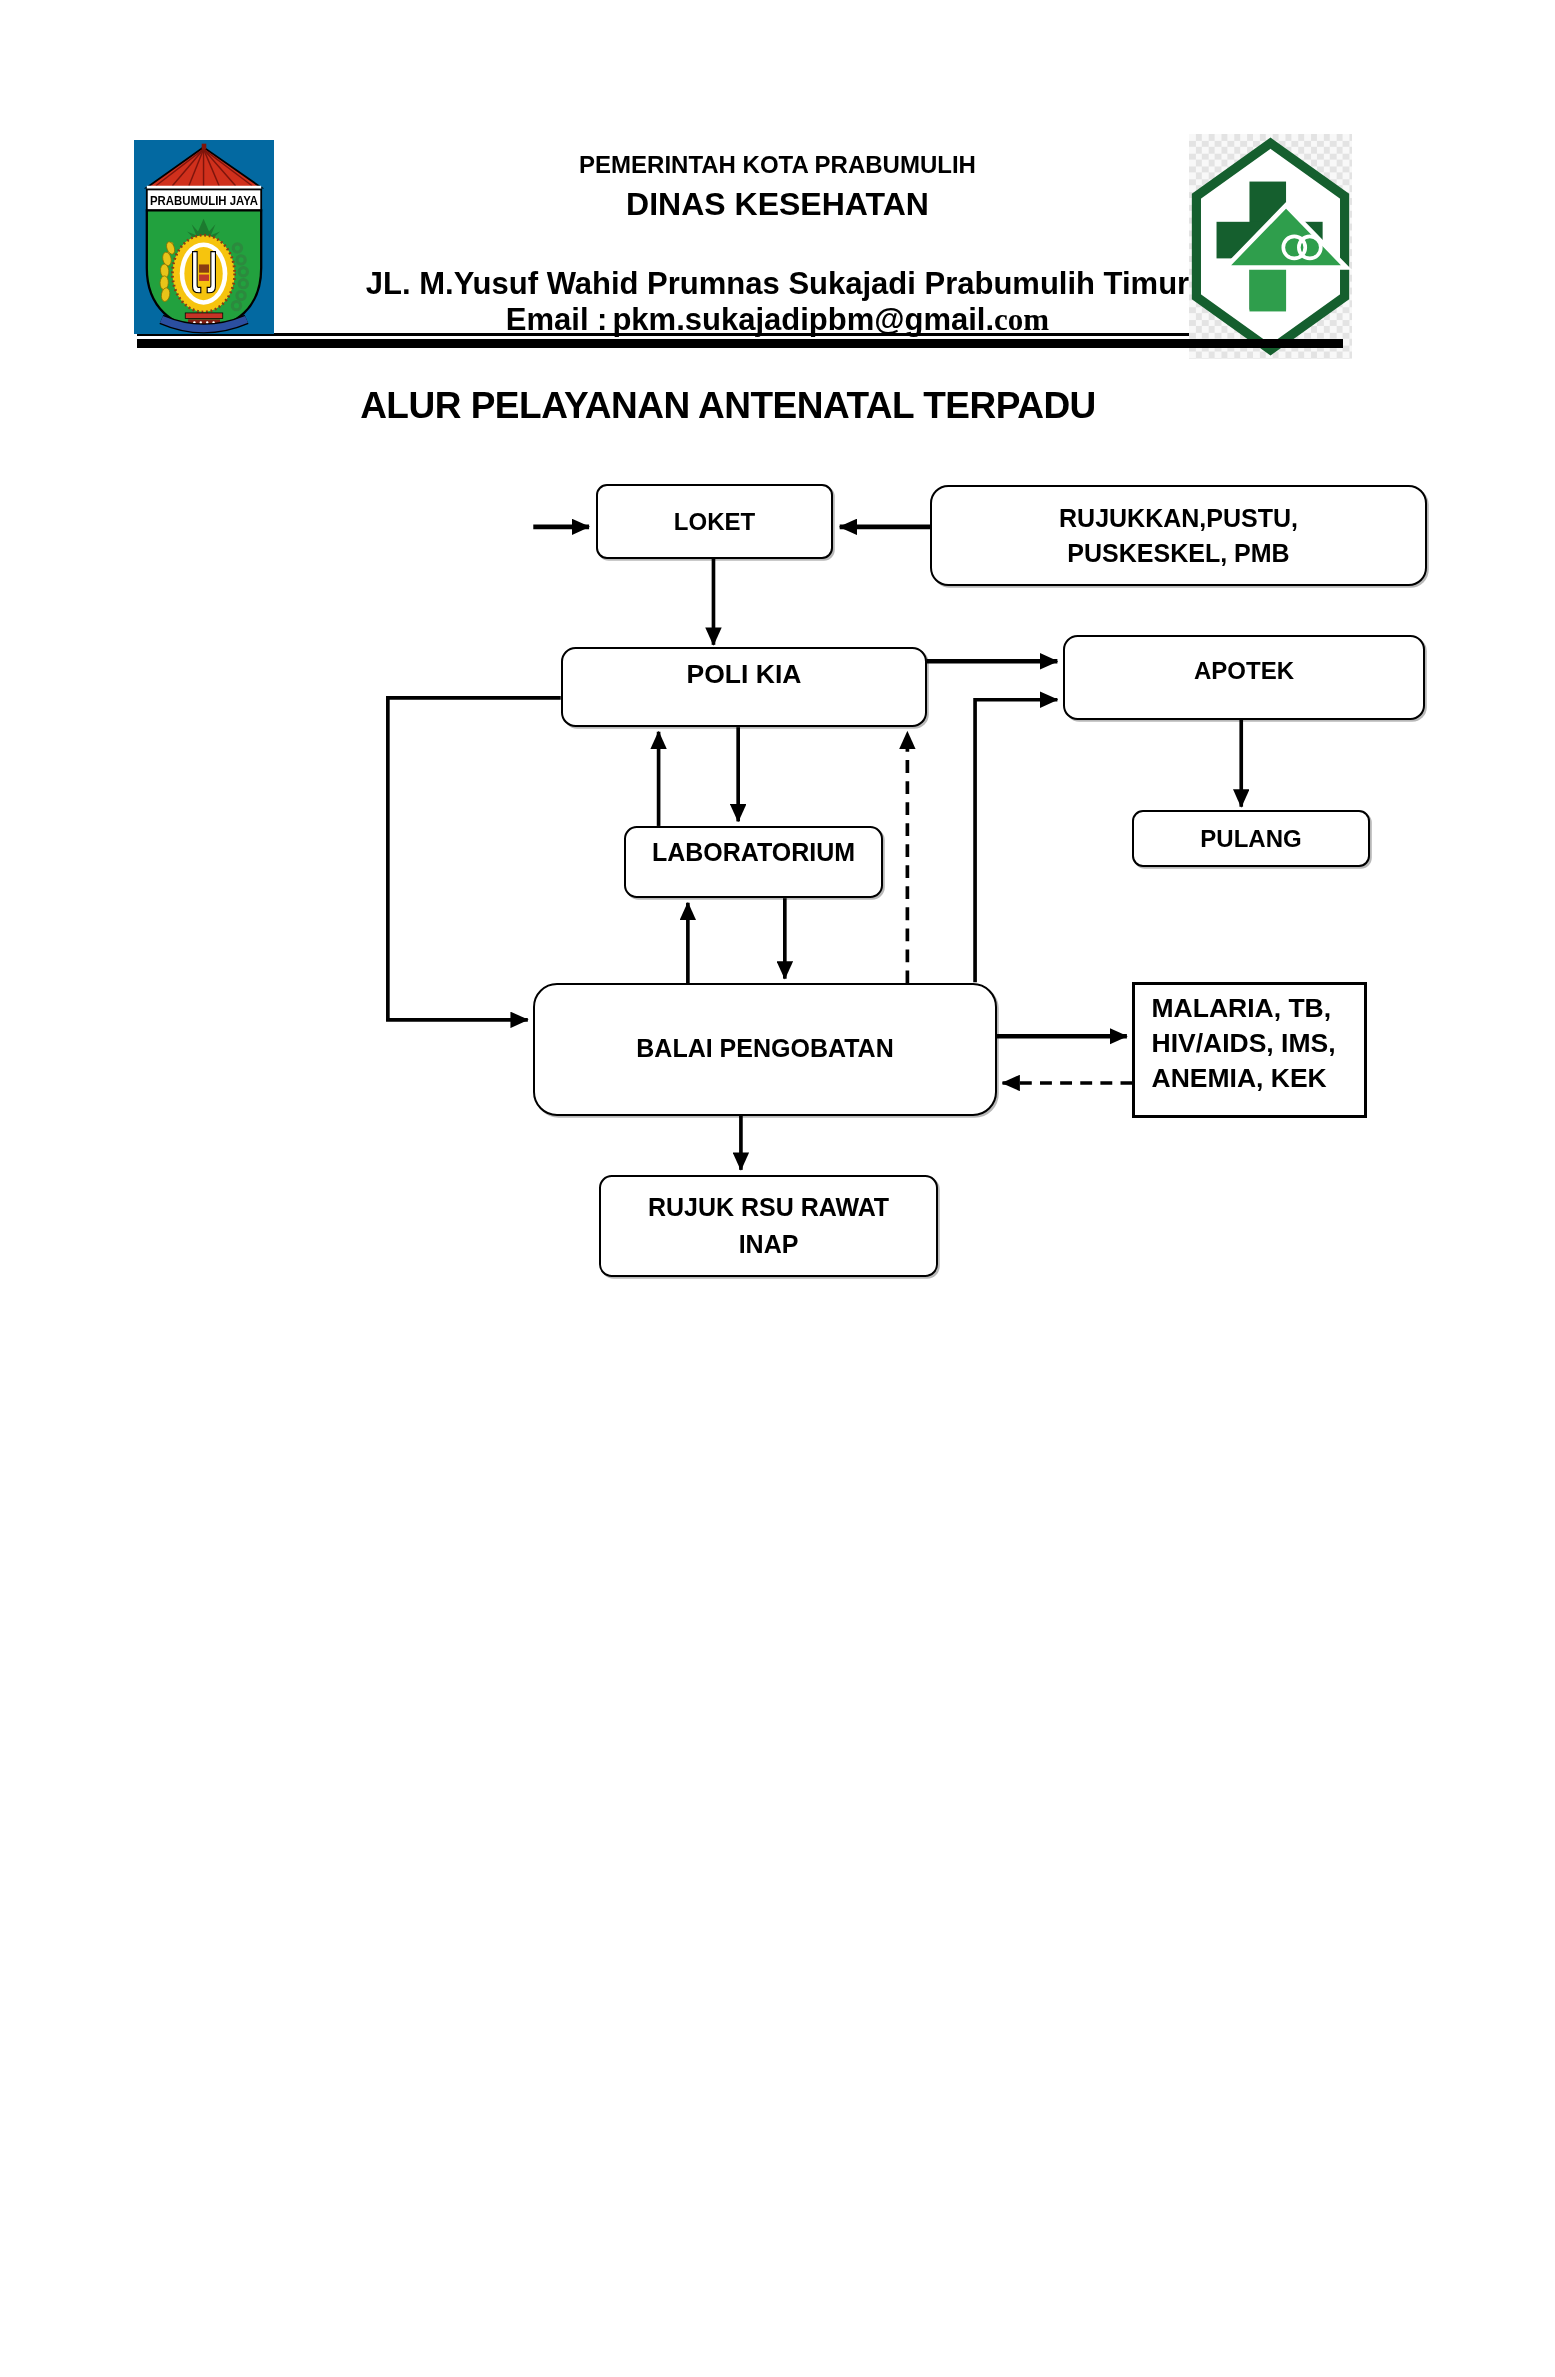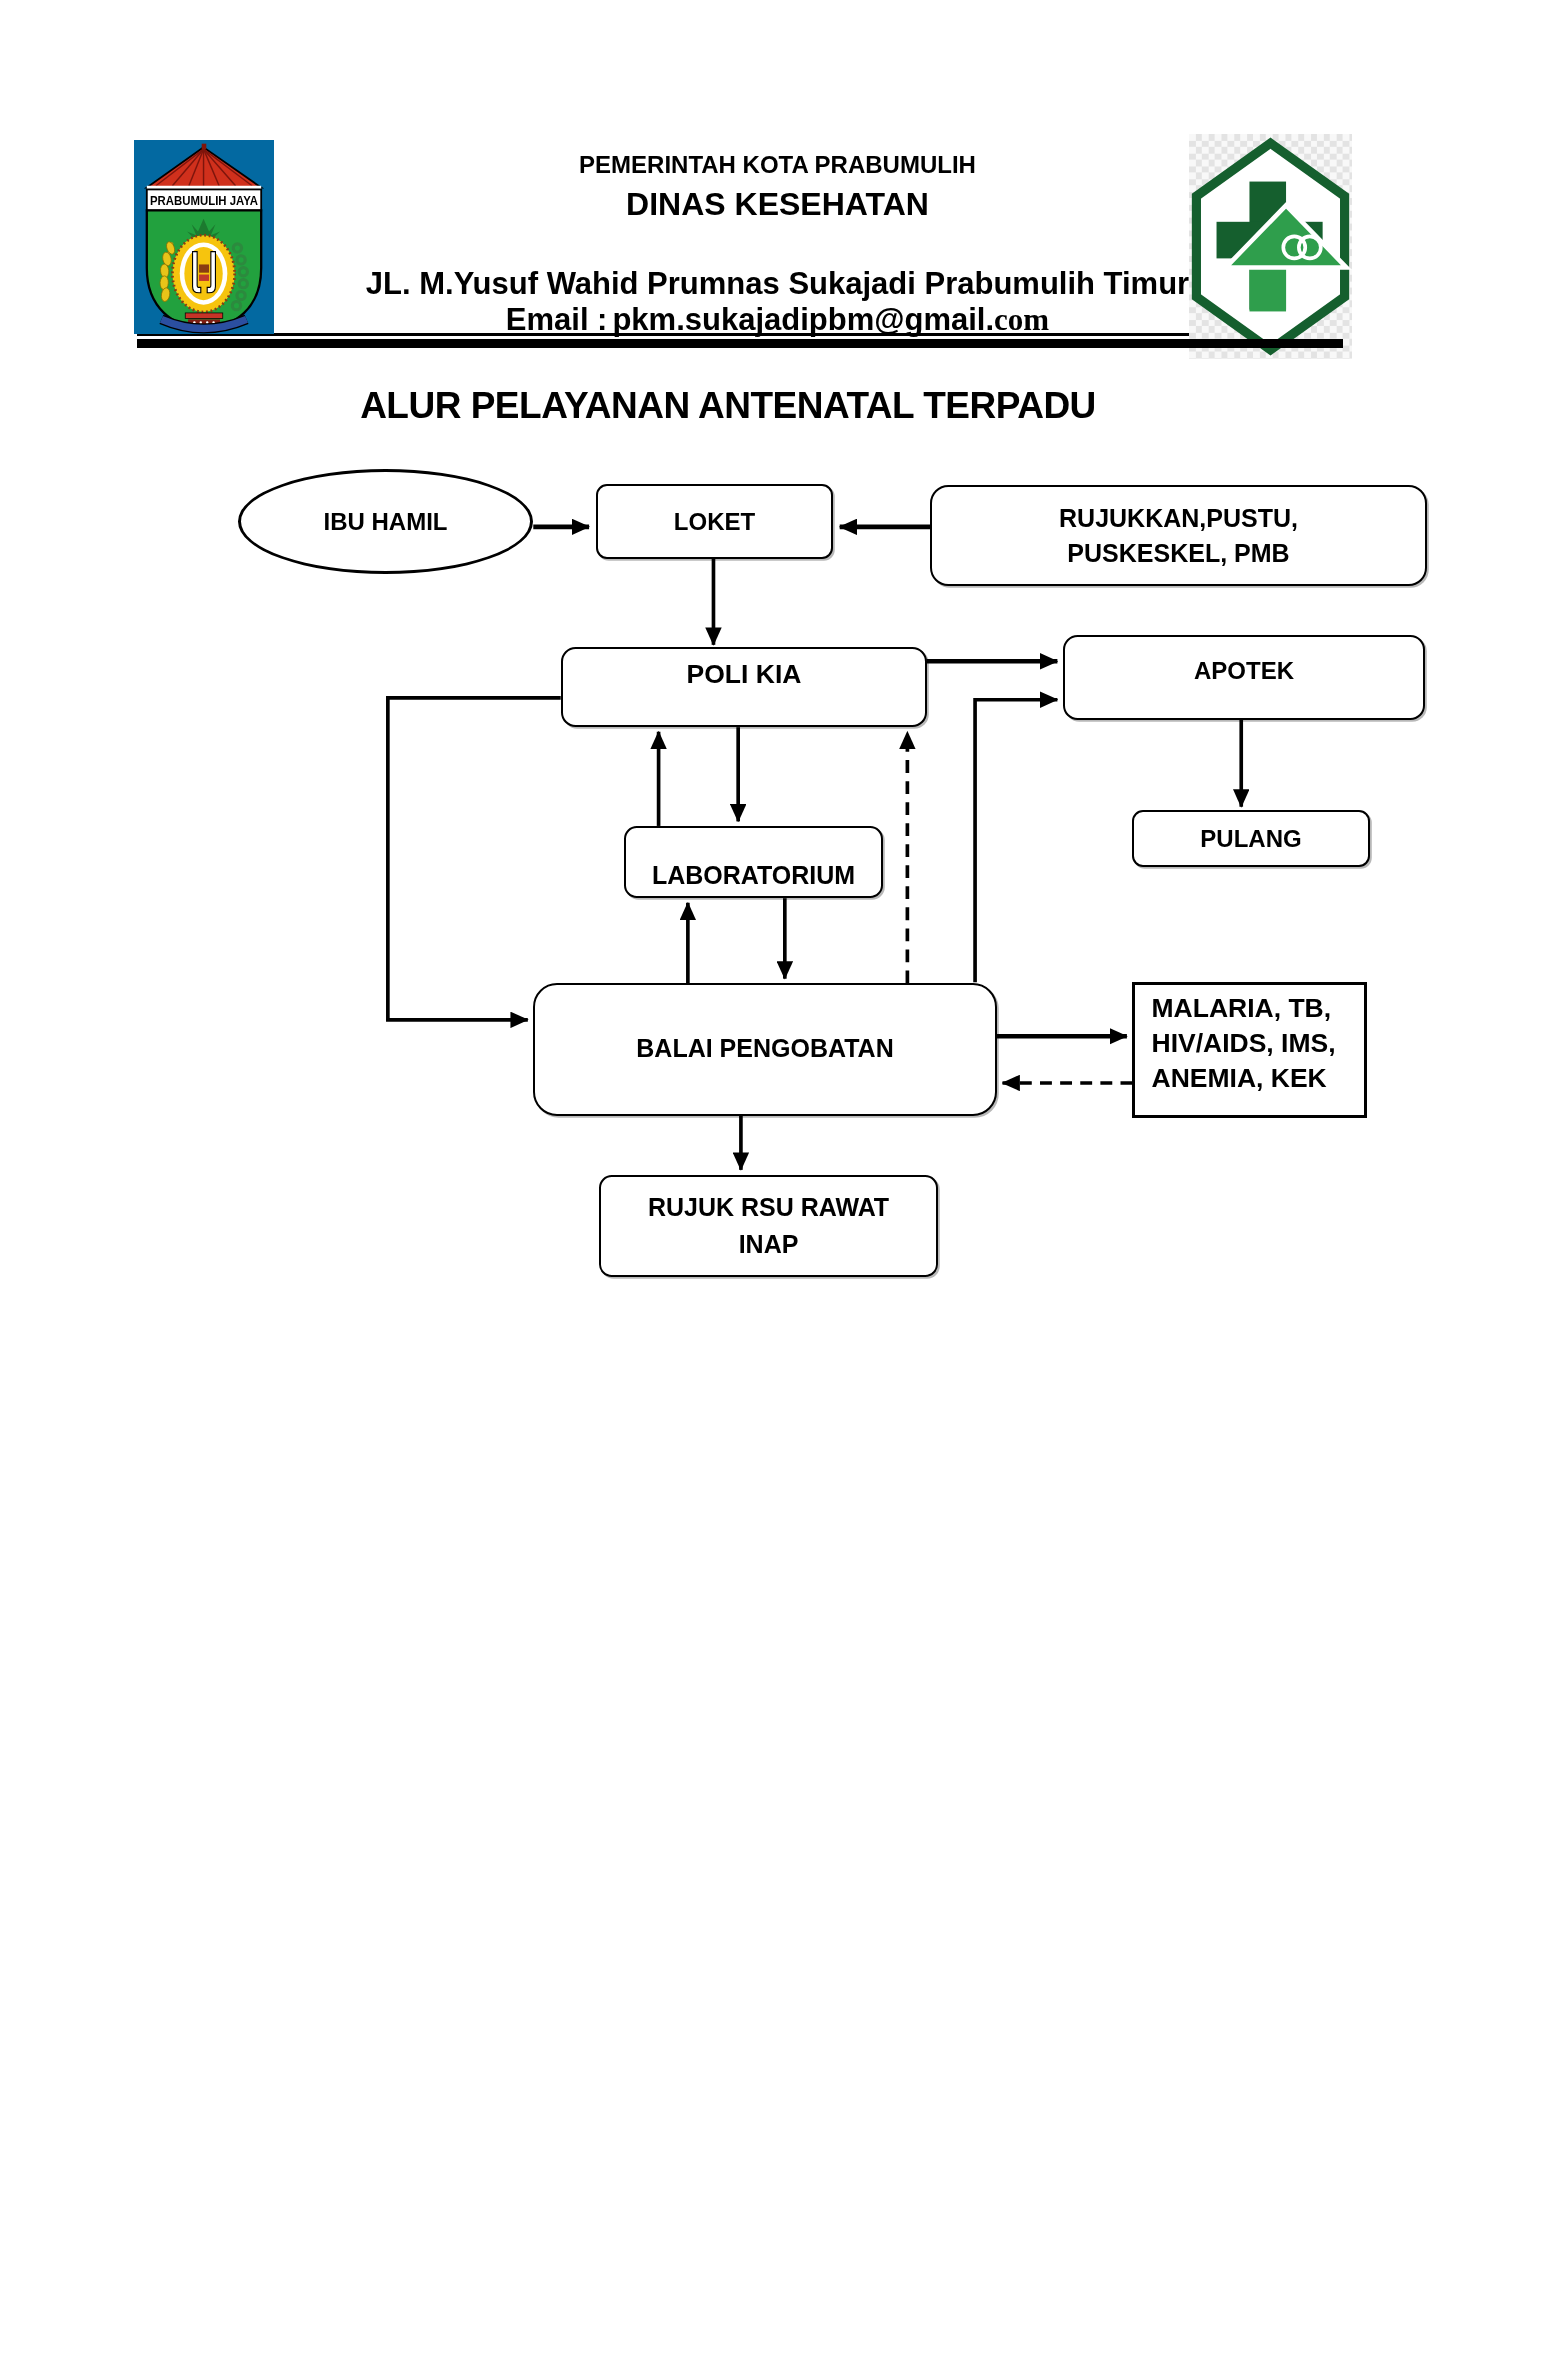--- a/index.html
+++ b/index.html
@@ -33,21 +33,21 @@
   .n-ellipse{left:238px;top:469px;width:295px;height:105px;border-radius:50%;border-width:3.7px;
              font-size:24px;box-shadow:none;}
   .n-loket{left:596px;top:484px;width:237px;height:75px;border-radius:11px;font-size:24px;}
   .n-rujukan{left:930px;top:485px;width:497px;height:101px;border-radius:18.3px;font-size:25px;line-height:35px;}
   .n-poli{left:561px;top:647px;width:366px;height:80px;border-radius:14.6px;font-size:26.5px;
           justify-content:flex-start;padding-top:10px;}
   .n-apotek{left:1063px;top:635px;width:362px;height:85px;border-radius:14.6px;font-size:24px;
           justify-content:flex-start;padding-top:20px;}
   .n-pulang{left:1132px;top:810px;width:238px;height:57px;border-radius:11px;font-size:24px;}
   .n-lab{left:624px;top:826px;width:259px;height:72px;border-radius:12.8px;font-size:25px;
-          justify-content:center;padding-top:27px;}
+          justify-content:flex-start;padding-top:10px;}
   .n-balai{left:533px;top:983px;width:464px;height:133px;border-radius:24px;font-size:25px;
           padding-bottom:3px;text-align:center;}
   .n-malaria{left:1132px;top:982px;width:235px;height:136px;border-radius:0;border-width:3.7px;
           font-size:26.5px;line-height:35px;align-items:flex-start;justify-content:flex-start;
           text-align:left;padding:5.5px 9.1px 0 16.5px;box-shadow:none;}
   .n-rujuk{left:599px;top:1175px;width:339px;height:102px;border-radius:12.8px;font-size:25px;line-height:37px;}
 </style>
 </head>
 <body>
 
@@ -166,23 +166,20 @@
       <path d="M807,795 L807,898" stroke-width="4" marker-end="url(#arw)"></path>
       <path d="M752,1075 L752,987" stroke-width="4" marker-end="url(#arw)"></path>
       <path d="M858,982 L858,1070" stroke-width="4" marker-end="url(#arw)"></path>
       <path d="M992,1075 L992,800" stroke-width="4" stroke-dasharray="14 9" marker-end="url(#arw)"></path>
       <path d="M1090,1133 L1232,1133" stroke-width="5" marker-end="url(#arw)"></path>
       <path d="M1238,1184 L1096,1184" stroke-width="4" stroke-dasharray="13 9" marker-end="url(#arw)"></path>
       <path d="M810,1220 L810,1279" stroke-width="4" marker-end="url(#arw)"></path>
     </g>
   </svg>
 
-  <div class="node n-ellipse">
-    <span>IBU HAMIL</span>
-  </div>
 
   <div class="node n-loket">
     <span>LOKET</span>
   </div>
 
   <div class="node n-rujukan">
     <span>RUJUKKAN,PUSTU,</span>
     <span>PUSKESKEL, PMB</span>
   </div>
 

